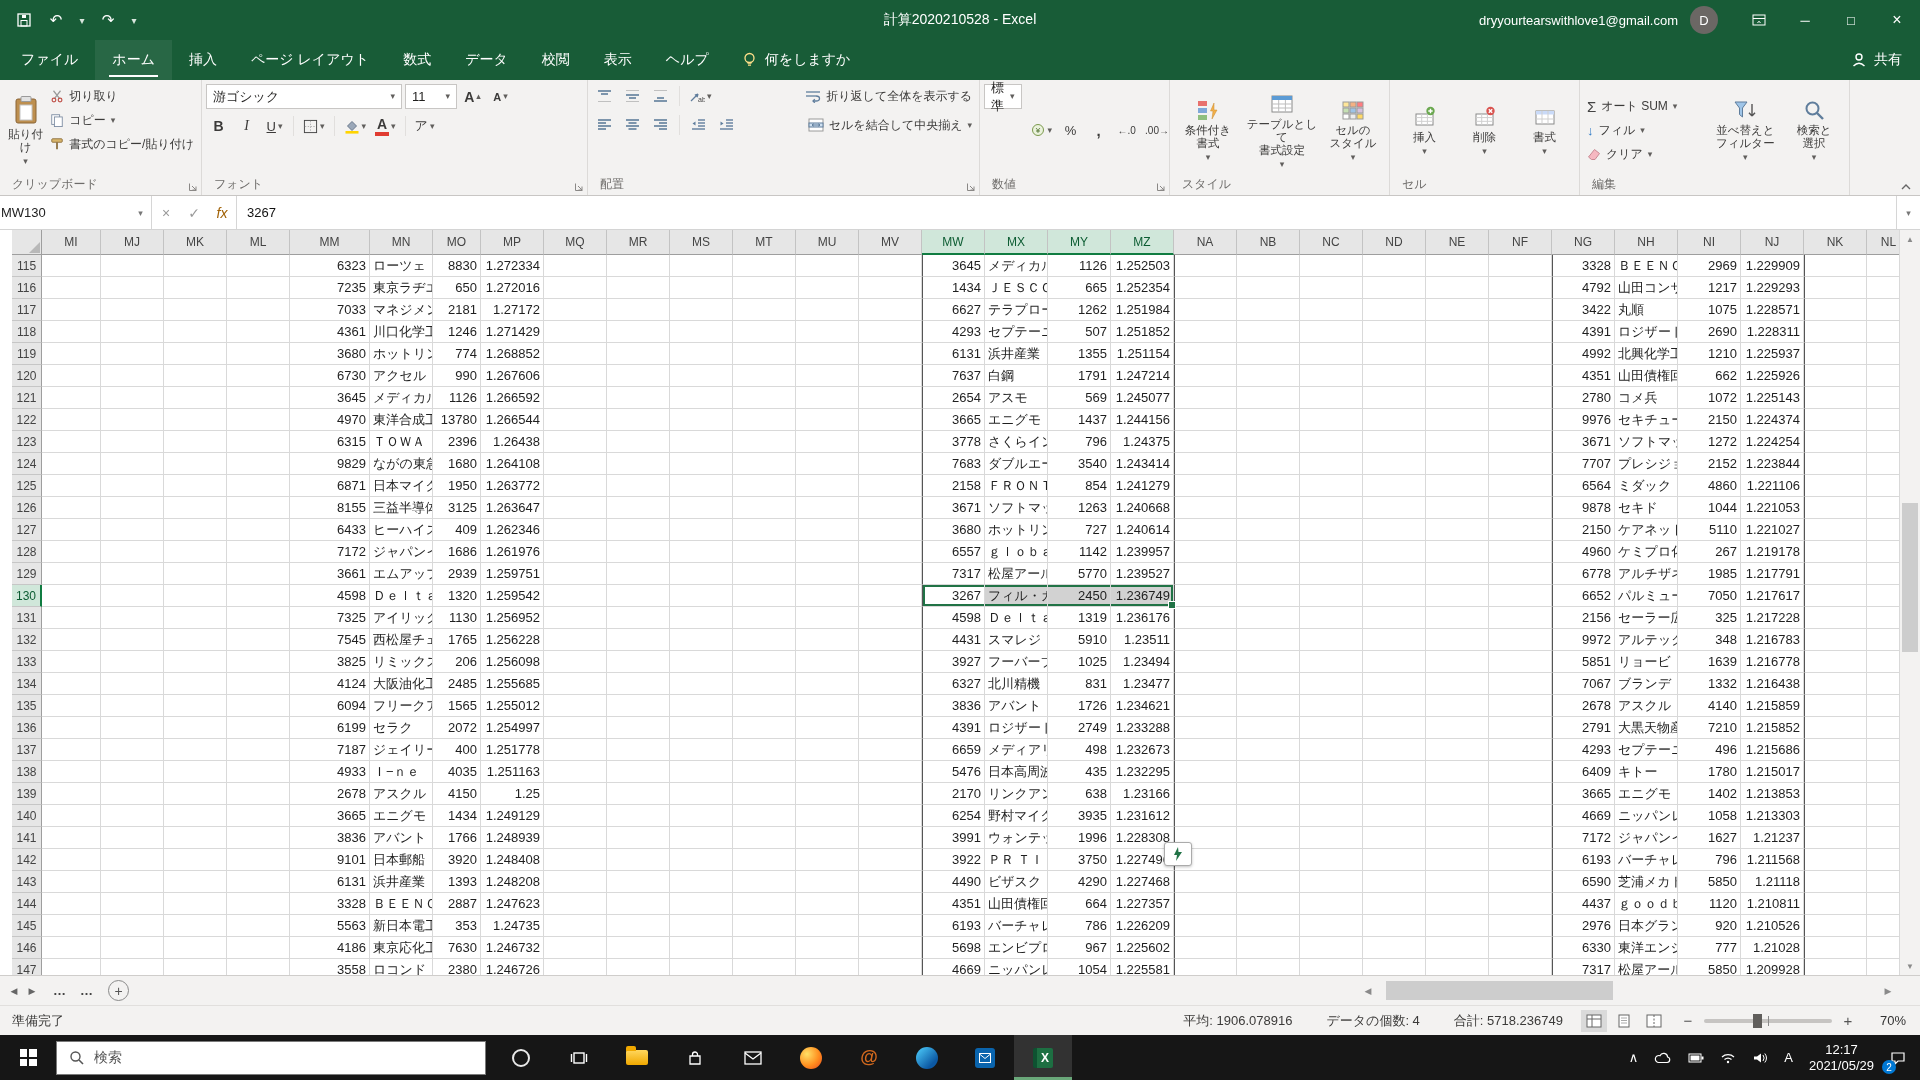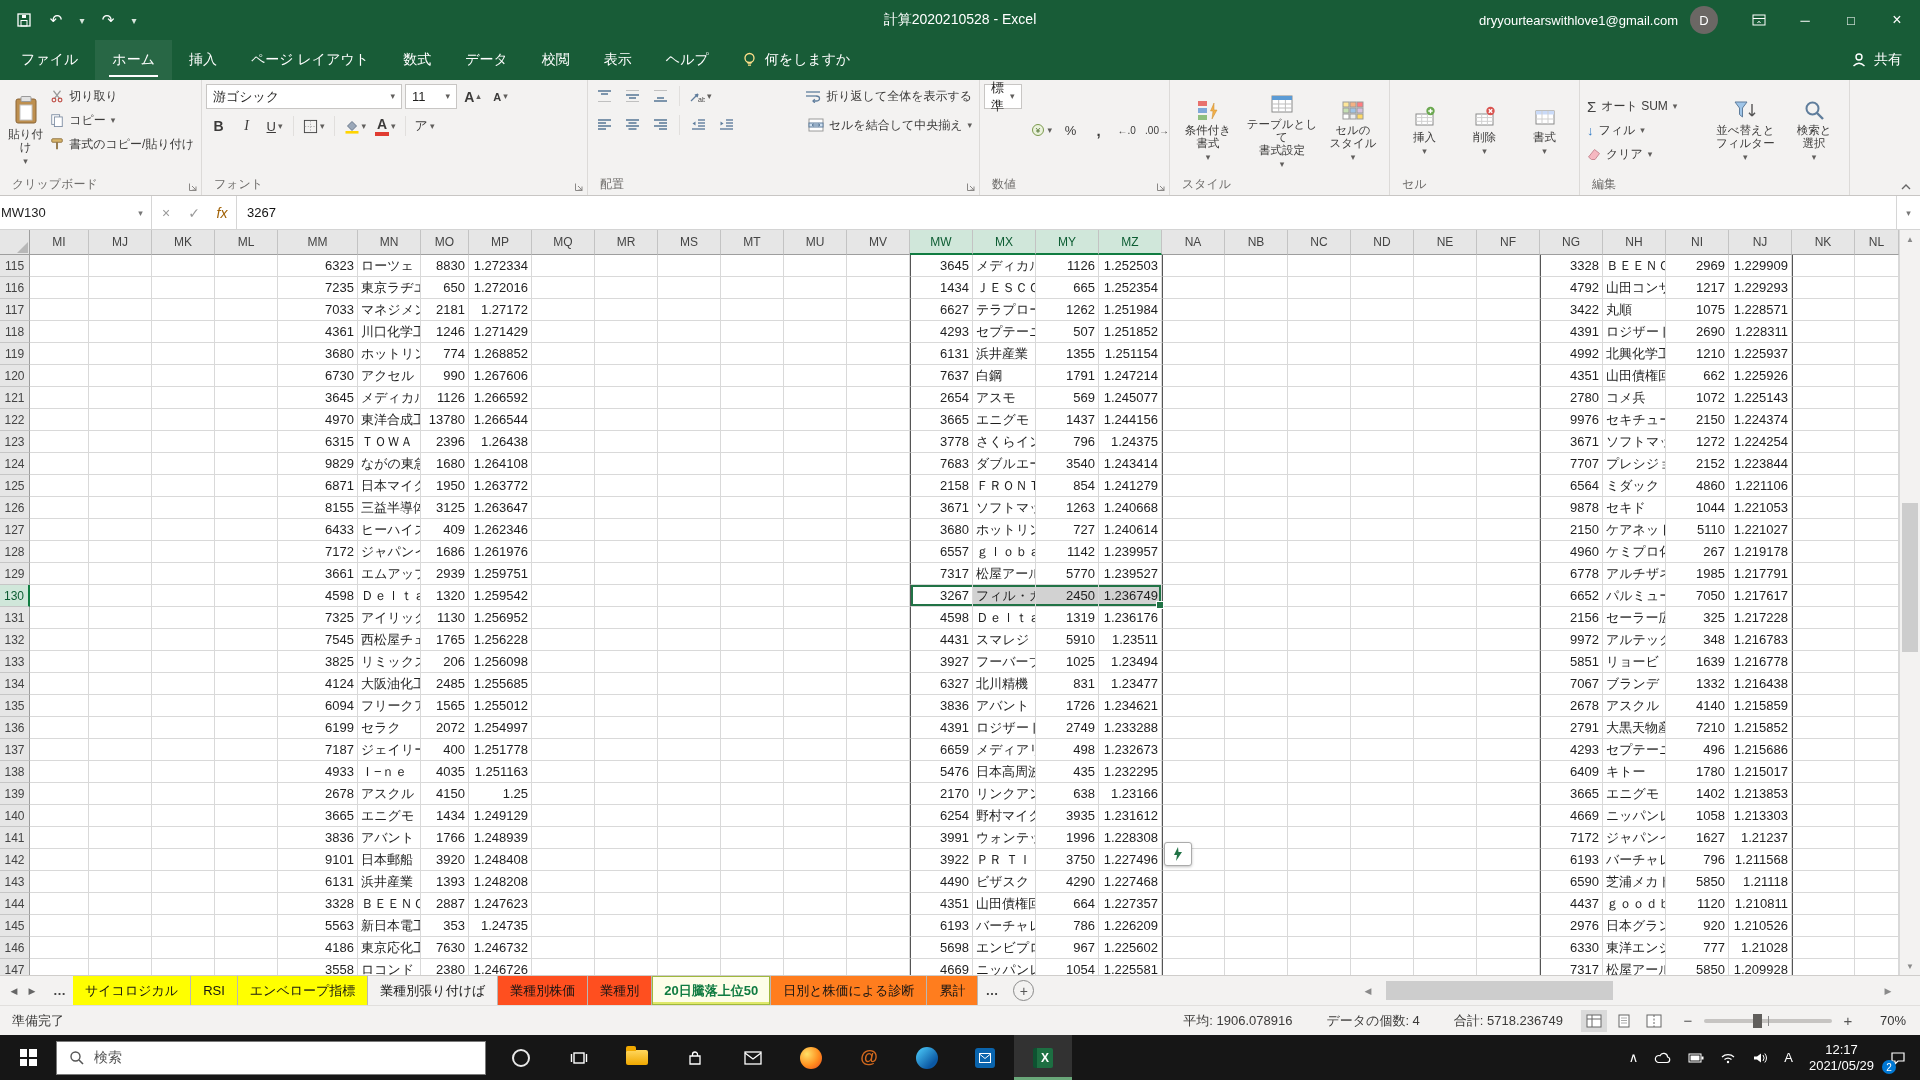--- a/index.html
+++ b/index.html
@@ -644,21 +644,21 @@
     </div>
   <div class="finput">
       <span>3267</span>
     </div>
   <div class="fexp">
       <span>▾</span>
     </div>
 </div>
 
 <div class="grid-wrap">
-  <div id="grid" style="grid-template-columns: 30px 59px 63px 63px 63px 80px 63px 48px 63px 63px 63px 63px 63px 63px 63px 63px 63px 63px 63px 63px 63px 63px 63px 63px 63px 63px 63px 63px 63px 63px 44px; grid-template-rows: 25px repeat(33, 22px);">
+  <div id="grid" style="grid-template-columns: 30px 59px 63px 63px 63px 80px 63px 48px 63px 63px 63px 63px 63px 63px 63px 63px 63px 63px 63px 63px 63px 63px 63px 63px 63px 63px 63px 63px 63px 63px 44px; grid-template-rows: 25px repeat(33, 22px); padding-left: 12px;">
       <div class="corner">
         <i></i>
       </div>
       <div class="h">MI</div>
       <div class="h">MJ</div>
       <div class="h">MK</div>
       <div class="h">ML</div>
       <div class="h">MM</div>
       <div class="h">MN</div>
       <div class="h">MO</div>
@@ -1727,31 +1727,20 @@
       <span>▼</span>
     </div>
 </div>
 
 <div class="sheetbar">
   <div class="snavs">
     <span class="snav">◀</span>
     <span class="snav">▶</span>
   </div>
   <span class="sellip">…</span>
-  <div id="stabs">
-      <div class="stab" style="background: rgb(255, 255, 0);">サイコロジカル</div>
-      <div class="stab" style="background: rgb(255, 255, 0);">RSI</div>
-      <div class="stab" style="background: rgb(255, 255, 0);">エンベロープ指標</div>
-      <div class="stab">業種別張り付けば</div>
-      <div class="stab" style="background: rgb(255, 79, 31);">業種別株価</div>
-      <div class="stab" style="background: rgb(255, 79, 31);">業種別</div>
-      <div class="stab active">20日騰落上位50</div>
-      <div class="stab" style="background: rgb(255, 125, 30);">日別と株価による診断</div>
-      <div class="stab" style="background: rgb(255, 125, 30);">累計</div>
-    </div>
   <span class="sellip">…</span>
   <div class="sadd">
       <span>+</span>
     </div>
   <div class="hscroll">
     <span class="harr">◀</span>
     <div class="htrack">
         <div class="hthumb"></div>
       </div>
     <span class="harr">▶</span>

